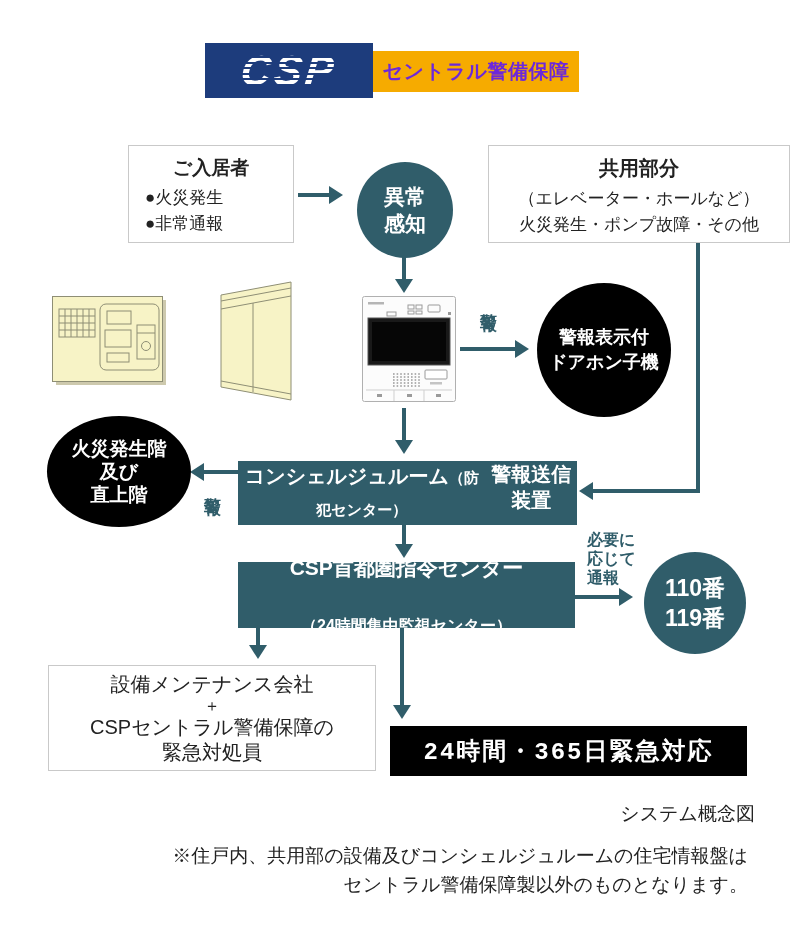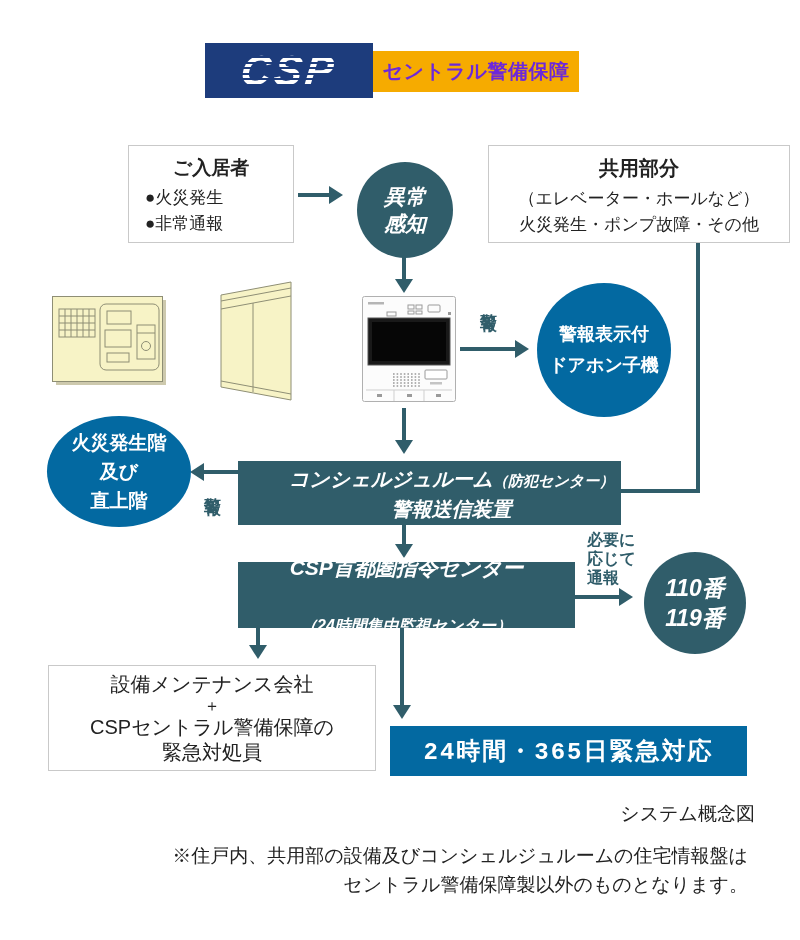--- a/index.html
+++ b/index.html
@@ -21,23 +21,23 @@
   .resident .title{text-align:center;font-weight:bold;font-size:19px;margin-bottom:4px;}
   .resident .item{font-size:17px;line-height:26px;margin-left:16px;}
   .common{left:488px;top:145px;width:302px;height:98px;padding-top:9px;text-align:center;}
   .common .title{font-weight:bold;font-size:20px;margin-bottom:4px;}
   .common .ln{font-size:17px;line-height:26px;}
   .maintenance{left:48px;top:665px;width:328px;height:106px;display:flex;flex-direction:column;justify-content:center;text-align:center;font-weight:normal;}
   .maintenance .l{font-size:20px;line-height:25px;}
   .maintenance .plus{font-size:16px;line-height:18px;}
 
   
-  .teal{background:#305d6a;color:#fff;font-style:italic;}
-  .gray{background:#0369a1;color:#fff;gap:6px;}
-  .concierge{left:238px;top:461px;width:339px;height:64px;display:flex;flex-direction:column;justify-content:center;text-align:center;font-weight:bold;padding-left:44px;}
+  .teal{background:#305d6a;color:#fff;}
+  .gray{background:#000000;color:#fff;}
+  .concierge{left:238px;top:461px;width:339px;height:64px;display:flex;flex-direction:row;justify-content:center;text-align:center;font-weight:bold;}
   .concierge .l1{font-size:20px;line-height:30px;}
   .concierge .l1 .sub{font-size:15px;}
   .concierge .l2{font-size:20px;line-height:26px;}
   .command{left:238px;top:562px;width:337px;height:66px;display:flex;flex-direction:column;justify-content:center;text-align:center;font-weight:bold;gap:31px;}
   .command .l1{font-size:21px;line-height:30px;}
   .command .l2{font-size:16px;line-height:24px;}
   .response{left:390px;top:726px;width:357px;height:50px;display:flex;align-items:center;justify-content:center;font-weight:bold;font-size:24px;letter-spacing:2px;font-family:Liberation Mono, monospace;}
 
   .circle{border-radius:50%;display:flex;flex-direction:column;align-items:center;justify-content:center;font-weight:bold;text-align:center;}
   .detect{left:357px;top:162px;width:96px;height:96px;font-size:21px;line-height:27px;}

